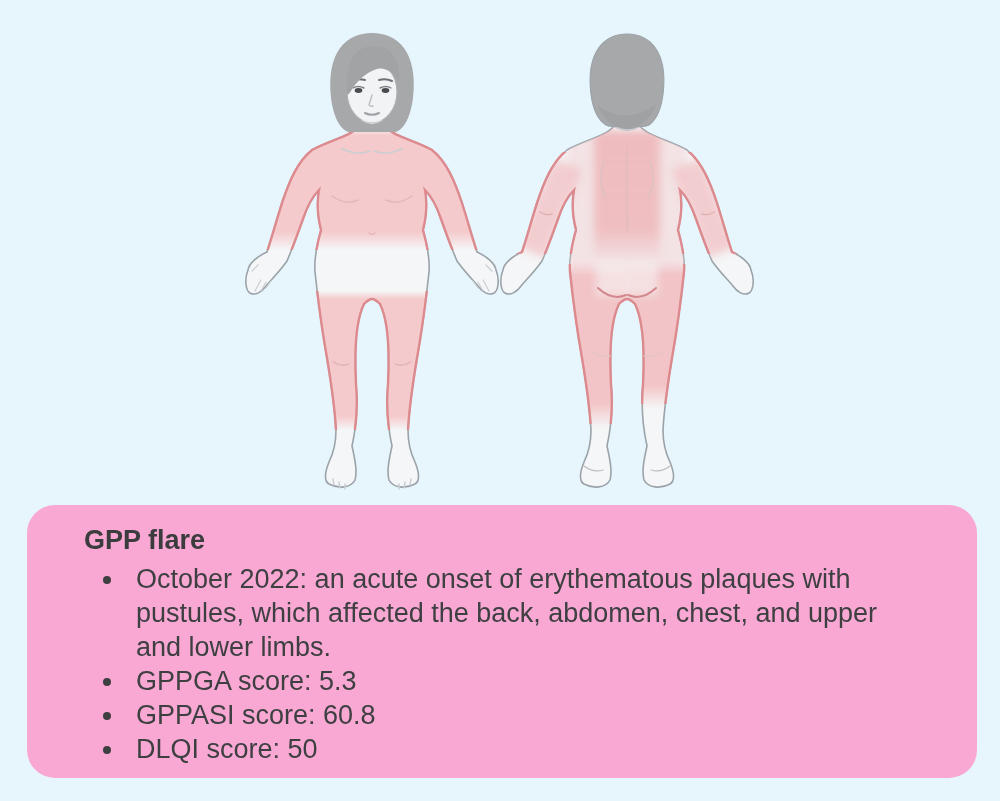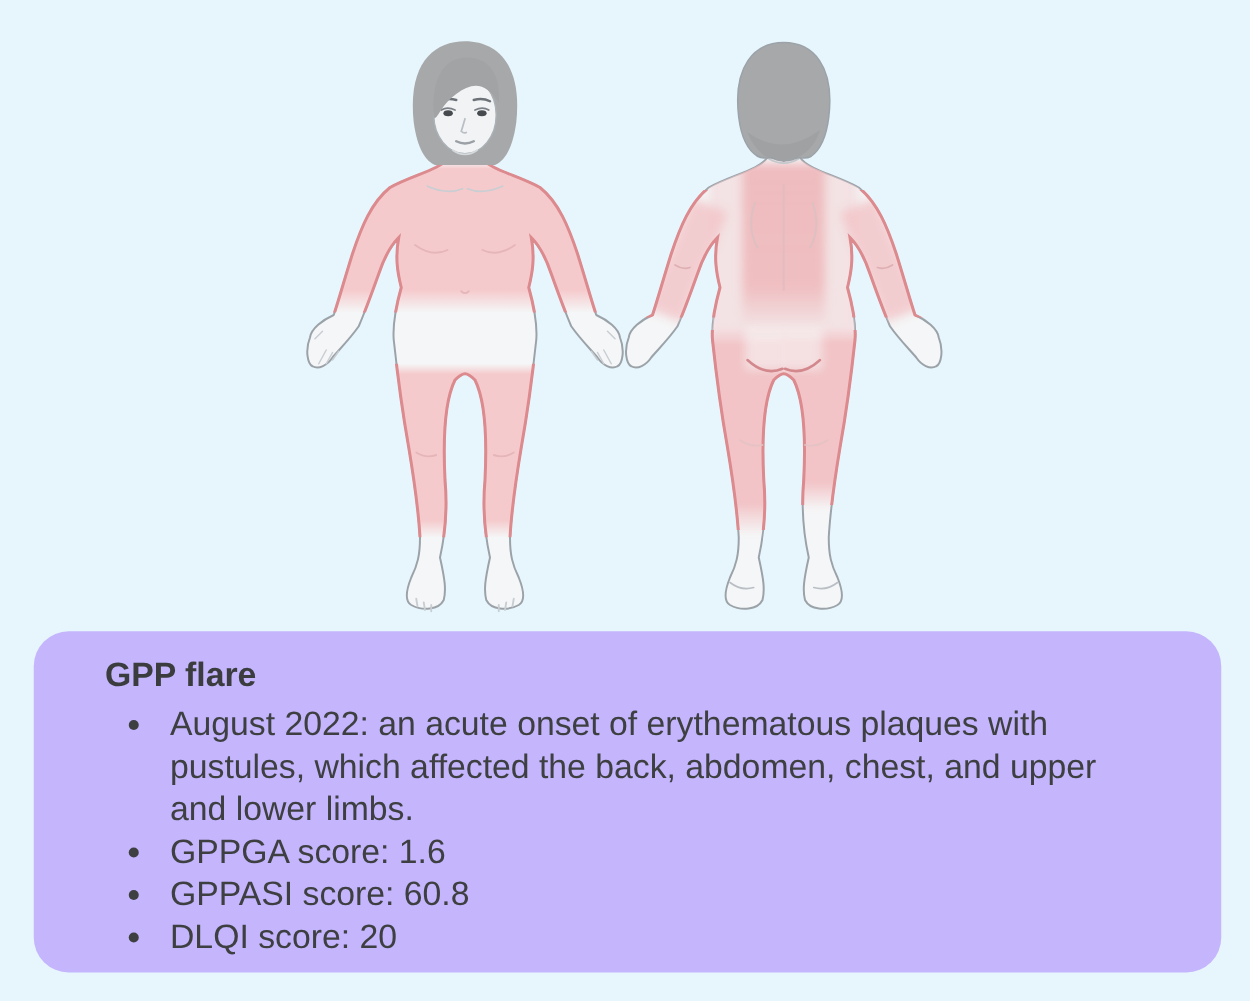--- a/index.html
+++ b/index.html
@@ -9,21 +9,21 @@
     font-family:"Liberation Sans", sans-serif;
     position:relative;
     overflow:hidden;
   }
   .stage{position:absolute;inset:0;}
   svg.figures{position:absolute;left:0;top:0;}
   .panel{
     position:absolute;
     left:27px; top:505px;
     width:950px; height:273px;
-    background:#c4b5fd;
+    background:#f9a8d4;
     border-radius:28px;
     box-sizing:border-box;
     padding:20px 40px 0 57px;
     color:#3d3f41;
   }
   .panel h2{
     margin:0 0 6px 0;
     font-size:27px;
     line-height:31px;
     font-weight:bold;
@@ -222,20 +222,20 @@
     </g>
 
     <path fill="#a7a8a9" stroke="#9ba3a9" stroke-width="1.2" d="M627,34 C604,34 586,52 591,94 C593,110 598,120 606,125 C611,128 615,125 619,127 C622,129 625,128 627,129 C630,128 633,129 636,127 C640,125 644,128 649,125 C656,120 661,110 663,94 C668,52 650,34 627,34 Z"></path>
     <path fill="#999b9c" opacity="0.55" d="M598,106 Q627,126 656,104 Q652,118 640,125 Q627,131 612,125 Q602,117 598,106 Z"></path>
   </g>
 </svg>
 
 <div class="panel">
   <h2>GPP flare</h2>
   <ul>
-    <li>August 2022: an acute onset of erythematous plaques with pustules, which affected the back, abdomen, chest, and upper and lower limbs.</li>
-    <li>GPPGA score: 1.6</li>
+    <li>October 2022: an acute onset of erythematous plaques with pustules, which affected the back, abdomen, chest, and upper and lower limbs.</li>
+    <li>GPPGA score: 5.3</li>
     <li>GPPASI score: 60.8</li>
-    <li>DLQI score: 20</li>
+    <li>DLQI score: 50</li>
   </ul>
 </div>
 
 </div>
 
 </body></html>

